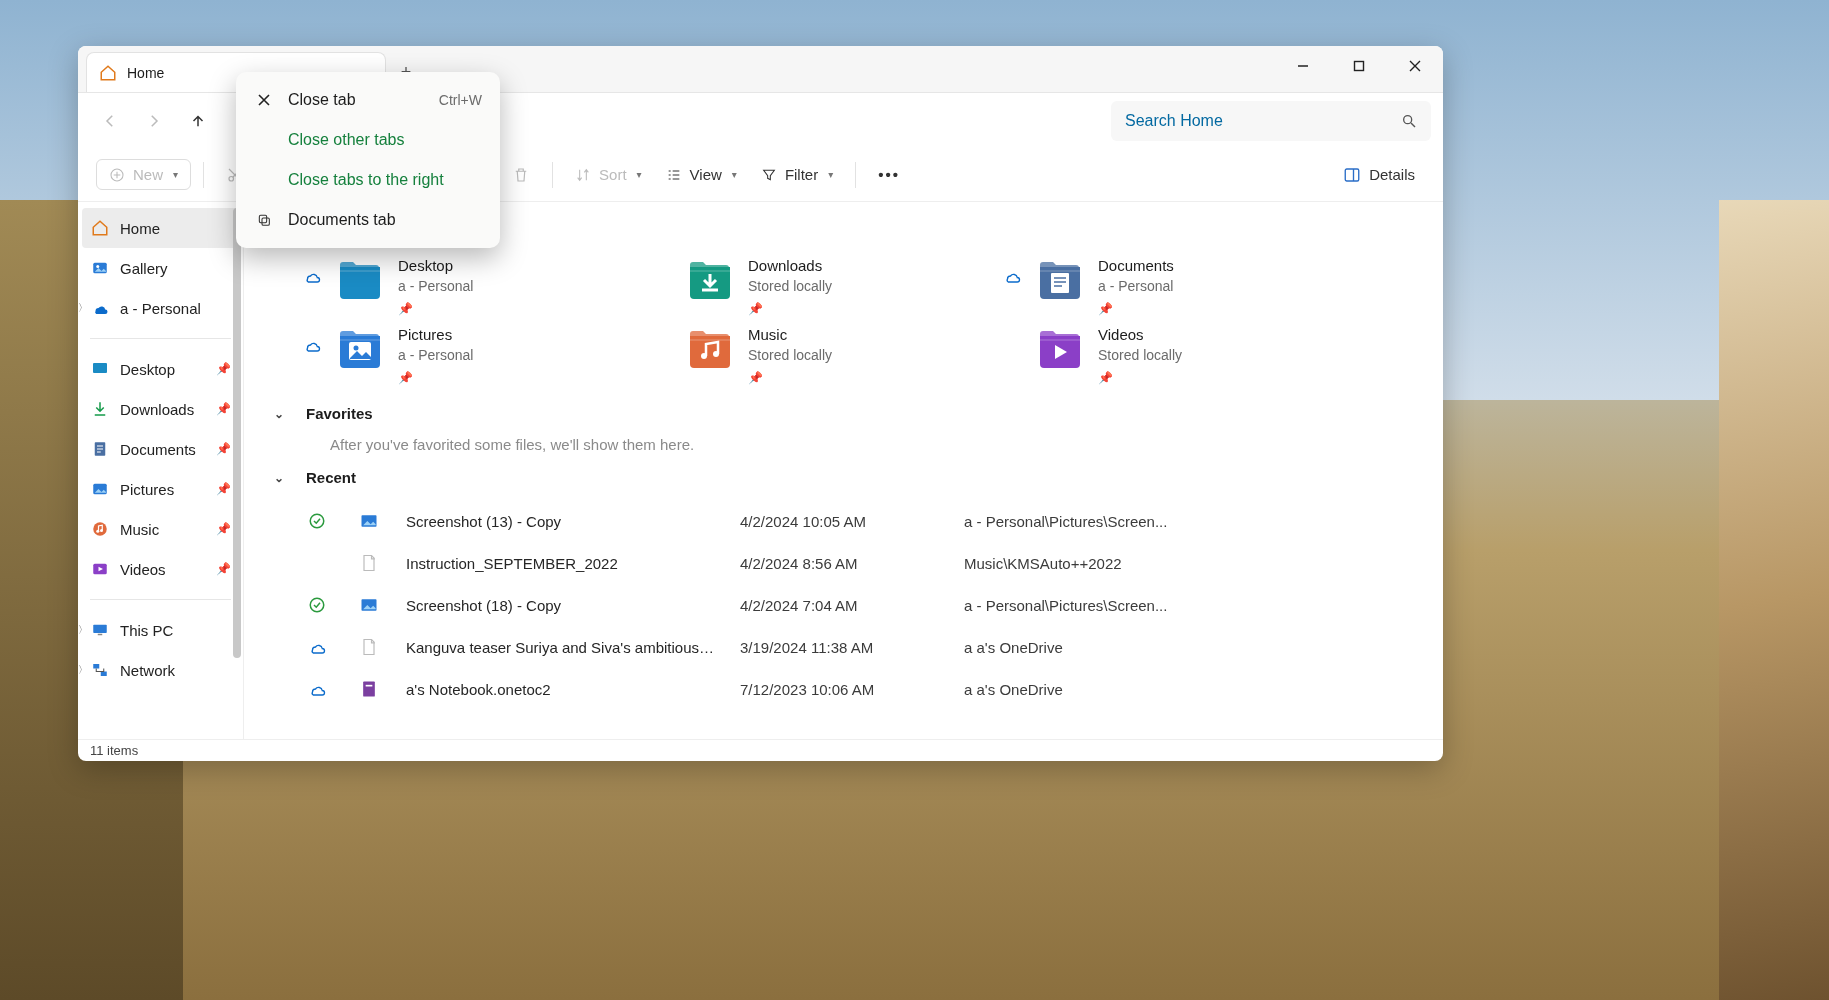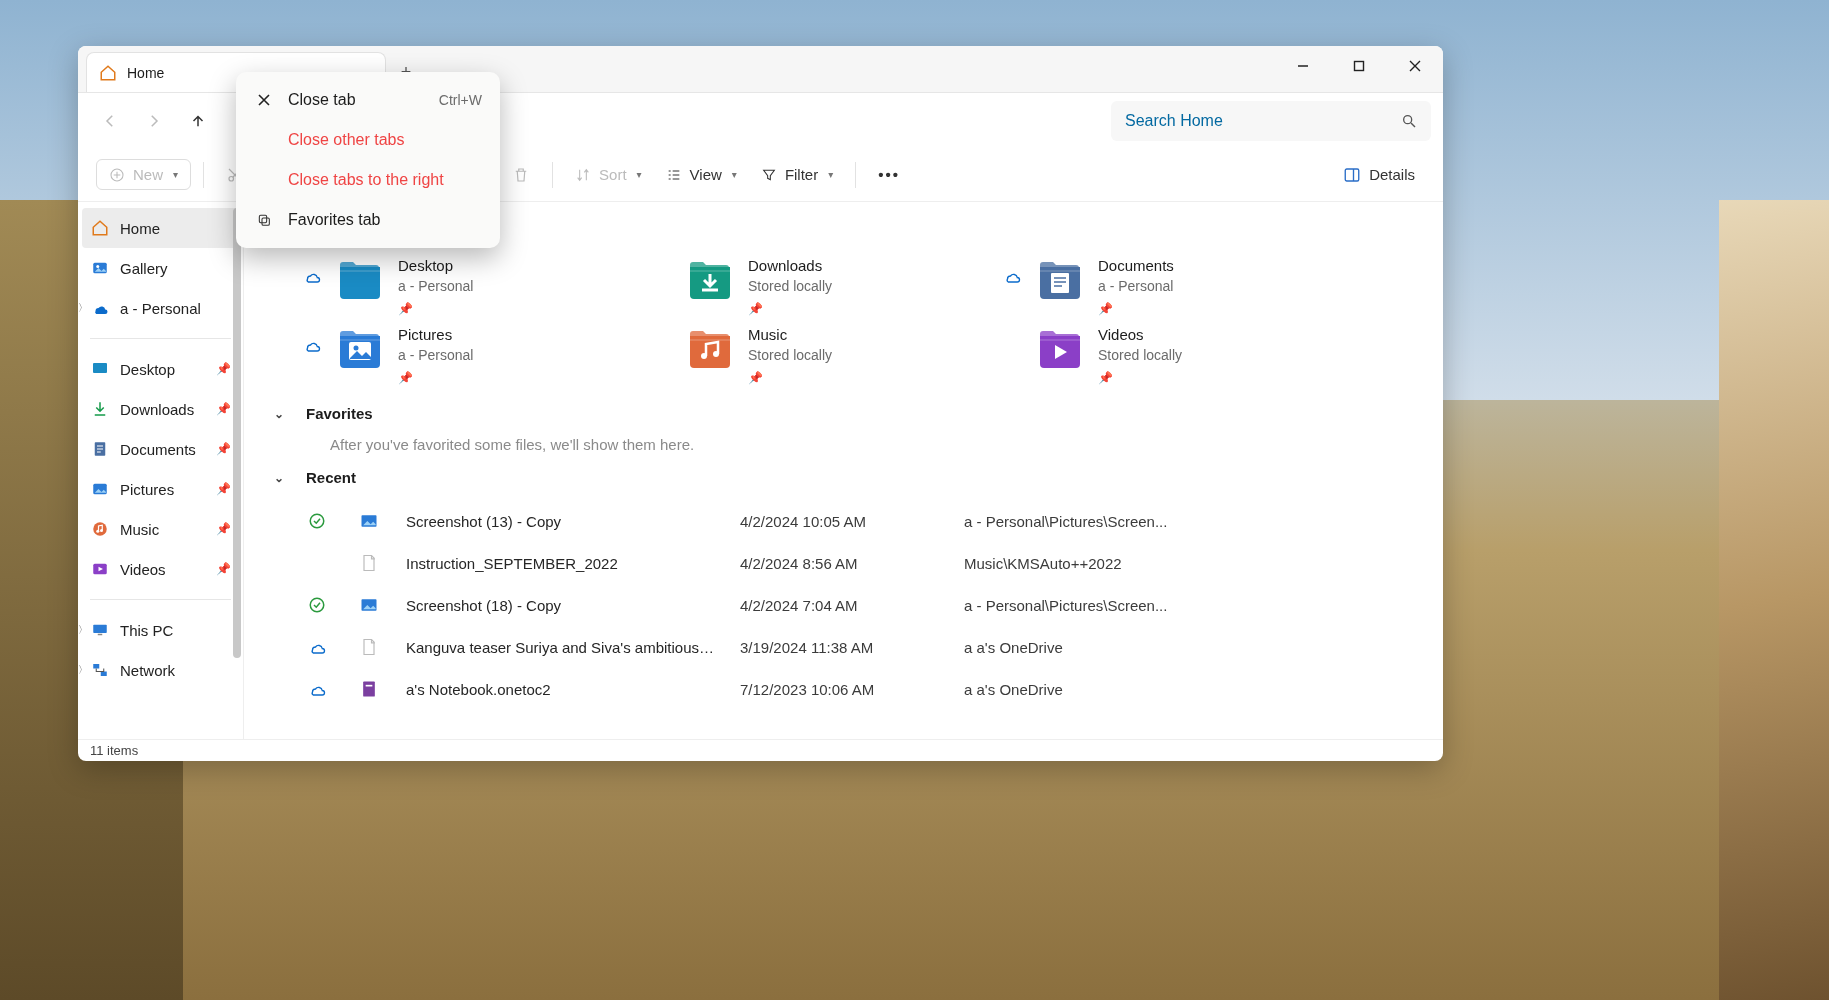--- a/index.html
+++ b/index.html
@@ -53,21 +53,21 @@
 .recent-rows { display:flex; flex-direction:column; margin-left:0; }
 .recent-row { display:flex; align-items:center; height:42px; font-size:15px; color:#262626; gap:24px; }
 .rr-status { width:30px; display:flex; justify-content:center; margin-left:28px; }
 .rr-icon { width:26px; display:flex; justify-content:center; }
 .rr-name { width:310px; white-space:nowrap; overflow:hidden; text-overflow:ellipsis; }
 .rr-date { width:200px; color:#3b3b3b; }
 .rr-path { flex:1; color:#3b3b3b; white-space:nowrap; overflow:hidden; text-overflow:ellipsis; }
 .statusbar { height:22px; border-top:1px solid #eee; display:flex; align-items:center; padding:0 12px; font-size:13px; color:#444; }
 .context-menu { position:absolute; top:72px; left:236px; width:264px; background:#fafaf9; border-radius:10px; box-shadow:0 10px 28px rgba(0,0,0,0.28); padding:8px 6px; z-index:50; }
 .ctx-item { display:flex; align-items:center; gap:14px; height:40px; padding:0 12px; border-radius:6px; font-size:16px; color:#1c1c1c; }
-.ctx-item.disabled { color:#ef4444; }
+.ctx-item.disabled { color:#15803d; }
 .ctx-icon { width:20px; display:flex; justify-content:center; color:#333; }
 .ctx-shortcut { margin-left:auto; color:#6b6b6b; font-size:14px; }
 
 svg { display:block; }
 </style>
 </head>
 <body>
 
 <div class="desktop-bg">
   <div class="sky"></div>
@@ -547,15 +547,15 @@
     <span class="ctx-icon"></span>
     <span>Close tabs to the right</span>
   </div>
   <div class="ctx-item">
     <span class="ctx-icon">
         <svg width="16" height="16" viewBox="0 0 24 24">
           <rect x="5" y="5" width="11" height="11" rx="2" fill="none" stroke="#333" stroke-width="1.6"></rect>
           <rect x="9" y="9" width="11" height="11" rx="2" fill="none" stroke="#333" stroke-width="1.6"></rect>
         </svg>
       </span>
-    <span>Favorites tab</span>
+    <span>Documents tab</span>
   </div>
 </div>
 
 </body></html>

